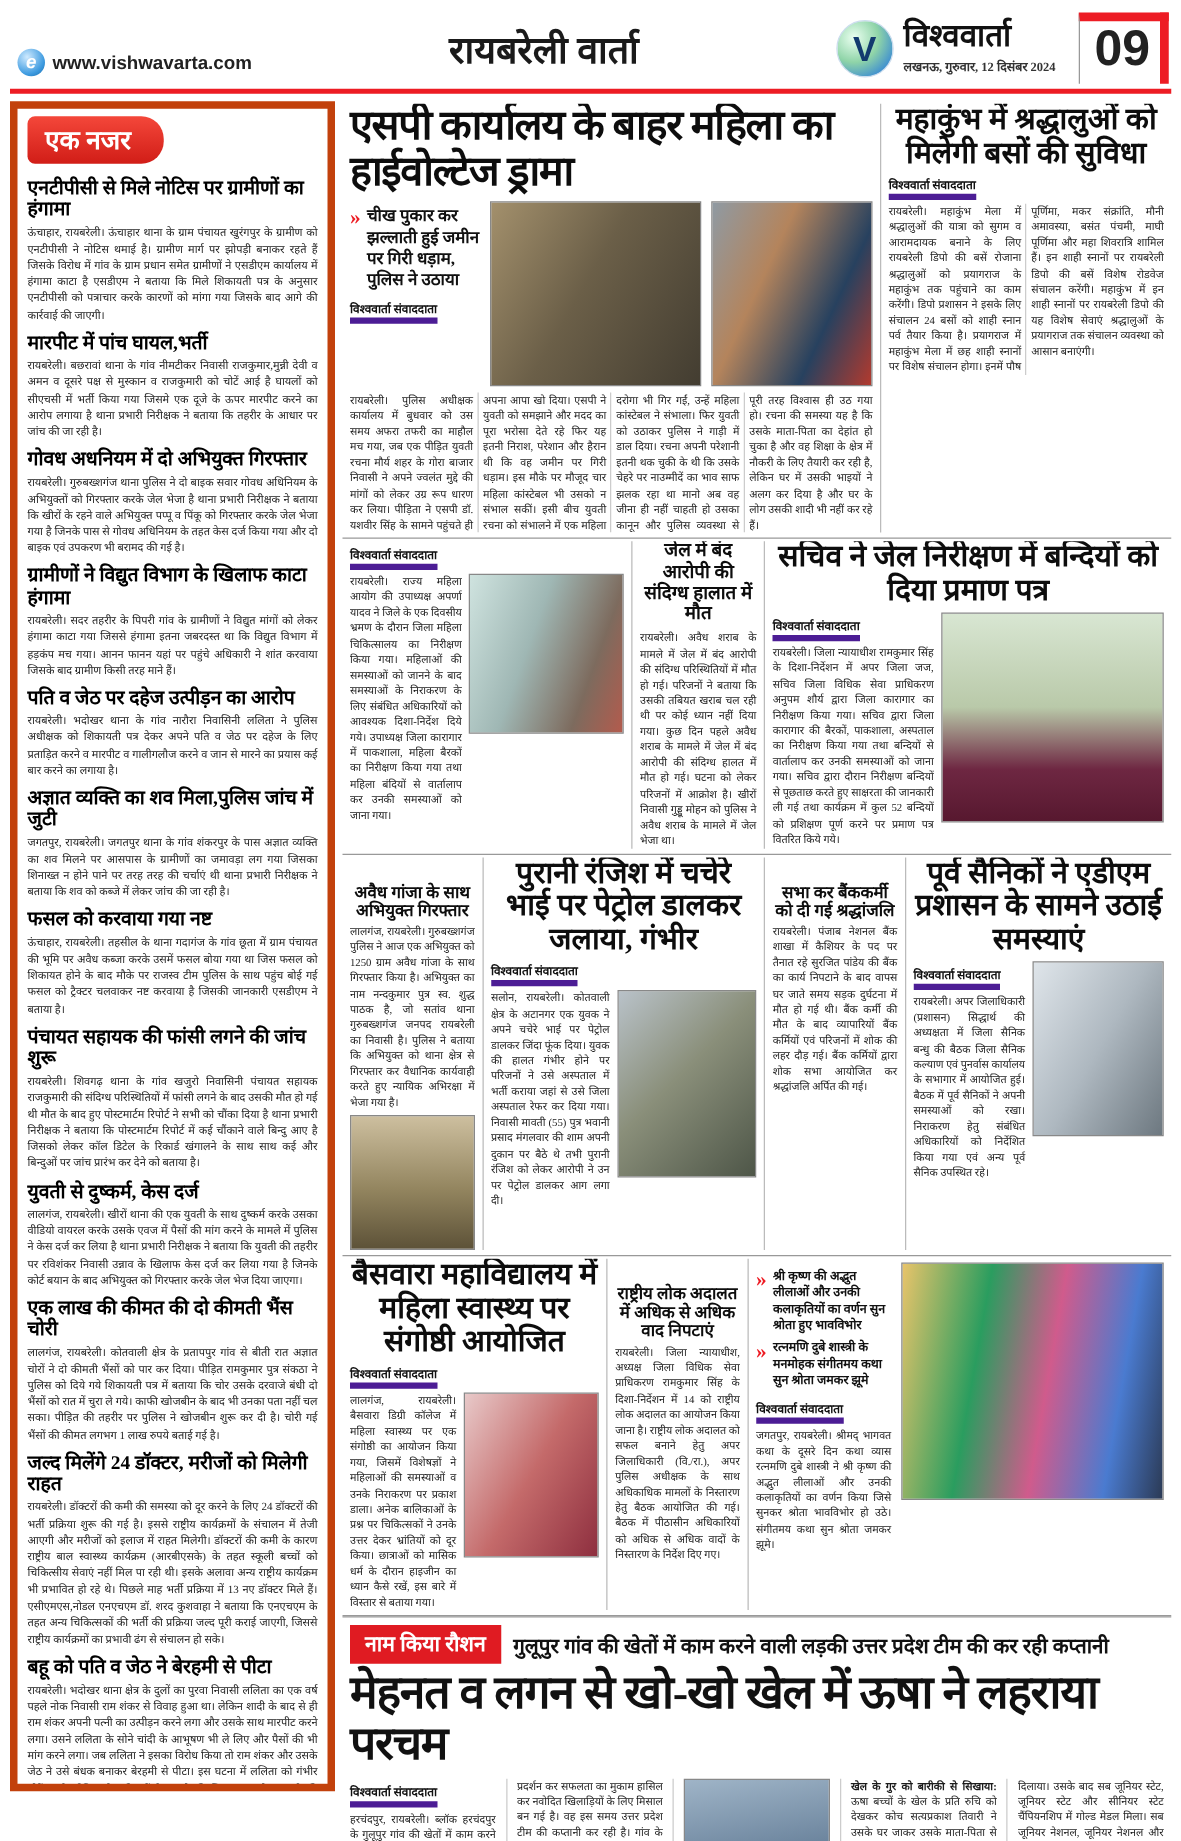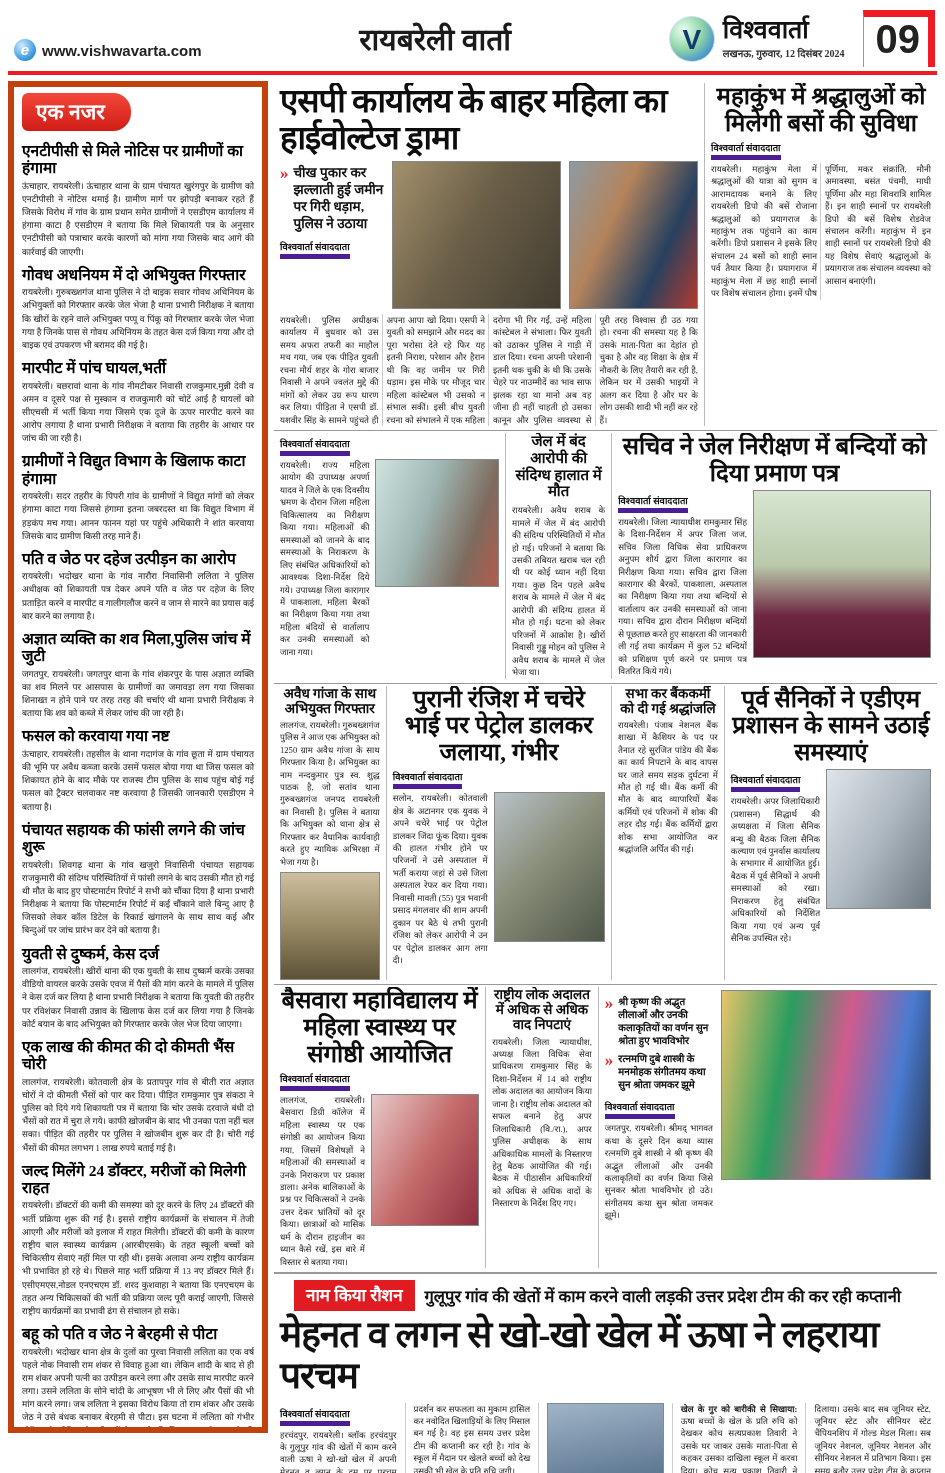--- a/index.html
+++ b/index.html
@@ -40,21 +40,21 @@
   .band { display:flex; border-bottom:1px solid #999; padding:2px 0 4px; }
   .band:last-of-type { border-bottom:none; }
   .art { padding:0 6px; border-right:1px solid #bbb; overflow:hidden; }
   .art:last-child { border-right:none; }
 
   h2 { color:#0d0d0d; line-height:1.12; }
   .h-lead { font-size:33px; letter-spacing:-1px; }
   .h-xl { font-size:24px; text-align:center; }
   .h-lg { font-size:21px; text-align:center; }
   .h-md { font-size:15px; text-align:center; }
-  .h-sm { font-size:13.5px; text-align:center; }
+  .h-sm { font-size:13.5px; text-align:center;margin-top:20px; }
 
   .byline { display:inline-block; font-weight:bold; font-size:9.5px; border-bottom:5px solid #4c1d95; padding-bottom:1px; margin:4px 0 3px; }
   .body-txt { font-size:8.6px; line-height:1.45; text-align:justify; color:#1c1c1c; }
   .body-txt b { font-weight:bold; }
   .cols-2 { column-count:2; column-gap:8px; column-rule:1px solid #ccc; }
   .cols-4 { column-count:4; column-gap:8px; column-rule:1px solid #ccc; }
 
   .standfirst { display:flex; gap:5px; font-size:13.5px; font-weight:bold; line-height:1.25; margin:4px 0; }
   .sf-arrow { color:#ed1c24; font-size:17px; line-height:1; }
   .bullet-item { display:flex; gap:5px; font-size:10px; font-weight:bold; line-height:1.3; margin:5px 0; }
@@ -66,21 +66,21 @@
   .ph-ceremony { background:linear-gradient(180deg,#d8e6d2 0%,#b9c9a9 45%,#6e2742 75%,#57182f 100%); }
   .ph-lineup { background:linear-gradient(180deg,#cdbf9f 0%,#93855f 55%,#5d5238 100%); }
   .ph-victim { background:linear-gradient(135deg,#b9c2c9 0%,#8a8f7a 45%,#4e5648 100%); }
   .ph-meeting { background:linear-gradient(120deg,#dfe5ea 0%,#aeb8c0 50%,#6d7880 100%); }
   .ph-seminar { background:linear-gradient(120deg,#e8c9c9 0%,#c46a6a 50%,#8e2f3f 100%); }
   .ph-stage { background:linear-gradient(100deg,#e9c46a 0%,#2a9d5f 30%,#d05b8c 55%,#4a7bd0 80%,#2b3a55 100%); }
   .ph-khokho { background:linear-gradient(170deg,#9fb4c7 0%,#5b7590 55%,#303f52 100%); }
 
   
   .bottom-band { padding:4px 6px 0; border-top:1px solid #999; }
-  .tag-row { display:flex; align-items:center; gap:10px; margin:2px 14px 4px; }
+  .tag-row { display:flex; align-items:center; gap:10px; margin:2px 0 4px; }
   .tagbox { background:#e01b22; color:#fff; font-weight:bold; font-size:17px; padding:3px 12px 5px; }
   .kicker { font-size:16.5px; font-weight:bold; color:#111; }
   .h-bottom { font-size:37px; letter-spacing:-1px; line-height:1.1; margin:2px 0 6px; }
   .bottom-cols { display:flex; gap:8px; }
   .bcol { flex:1; border-right:1px solid #ccc; padding-right:8px; min-width:0; }
   .bcol:last-child { border-right:none; padding-right:0; }
 </style>
 </head>
 <body>
 
@@ -109,26 +109,26 @@
 
   <div class="content">
 
     <aside class="sidebar">
       <div class="eknajar">एक नजर</div>
       <div class="brief">
           <h3>एनटीपीसी से मिले नोटिस पर ग्रामीणों का हंगामा</h3>
           <p>ऊंचाहार, रायबरेली। ऊंचाहार थाना के ग्राम पंचायत खुरंगपुर के ग्रामीण को एनटीपीसी ने नोटिस थमाई है। ग्रामीण मार्ग पर झोपड़ी बनाकर रहते हैं जिसके विरोध में गांव के ग्राम प्रधान समेत ग्रामीणों ने एसडीएम कार्यालय में हंगामा काटा है एसडीएम ने बताया कि मिले शिकायती पत्र के अनुसार एनटीपीसी को पत्राचार करके कारणों को मांगा गया जिसके बाद आगे की कार्रवाई की जाएगी।</p>
         </div>
       <div class="brief">
+          <h3>मारपीट में पांच घायल,भर्ती</h3>
+          <p>रायबरेली। बछरावां थाना के गांव नीमटीकर निवासी राजकुमार,मुन्नी देवी व अमन व दूसरे पक्ष से मुस्कान व राजकुमारी को चोटें आई है घायलों को सीएचसी में भर्ती किया गया जिसमे एक दूजे के ऊपर मारपीट करने का आरोप लगाया है थाना प्रभारी निरीक्षक ने बताया कि तहरीर के आधार पर जांच की जा रही है।</p>
+        </div>
+      <div class="brief">
           <h3>गोवध अधनियम में दो अभियुक्त गिरफ्तार</h3>
           <p>रायबरेली। गुरुबख्शगंज थाना पुलिस ने दो बाइक सवार गोवध अधिनियम के अभियुक्तों को गिरफ्तार करके जेल भेजा है थाना प्रभारी निरीक्षक ने बताया कि खीरों के रहने वाले अभियुक्त पप्पू व पिंकू को गिरफ्तार करके जेल भेजा गया है जिनके पास से गोवध अधिनियम के तहत केस दर्ज किया गया और दो बाइक एवं उपकरण भी बरामद की गई है।</p>
-        </div>
-      <div class="brief">
-          <h3>मारपीट में पांच घायल,भर्ती</h3>
-          <p>रायबरेली। बछरावां थाना के गांव नीमटीकर निवासी राजकुमार,मुन्नी देवी व अमन व दूसरे पक्ष से मुस्कान व राजकुमारी को चोटें आई है घायलों को सीएचसी में भर्ती किया गया जिसमे एक दूजे के ऊपर मारपीट करने का आरोप लगाया है थाना प्रभारी निरीक्षक ने बताया कि तहरीर के आधार पर जांच की जा रही है।</p>
         </div>
       <div class="brief">
           <h3>ग्रामीणों ने विद्युत विभाग के खिलाफ काटा हंगामा</h3>
           <p>रायबरेली। सदर तहरीर के पिपरी गांव के ग्रामीणों ने विद्युत मांगों को लेकर हंगामा काटा गया जिससे हंगामा इतना जबरदस्त था कि विद्युत विभाग में हड़कंप मच गया। आनन फानन यहां पर पहुंचे अधिकारी ने शांत करवाया जिसके बाद ग्रामीण किसी तरह माने हैं।</p>
         </div>
       <div class="brief">
           <h3>पति व जेठ पर दहेज उत्पीड़न का आरोप</h3>
           <p>रायबरेली। भदोखर थाना के गांव नारौरा निवासिनी ललिता ने पुलिस अधीक्षक को शिकायती पत्र देकर अपने पति व जेठ पर दहेज के लिए प्रताड़ित करने व मारपीट व गालीगलौज करने व जान से मारने का प्रयास कई बार करने का लगाया है।</p>
         </div>
       <div class="brief">

